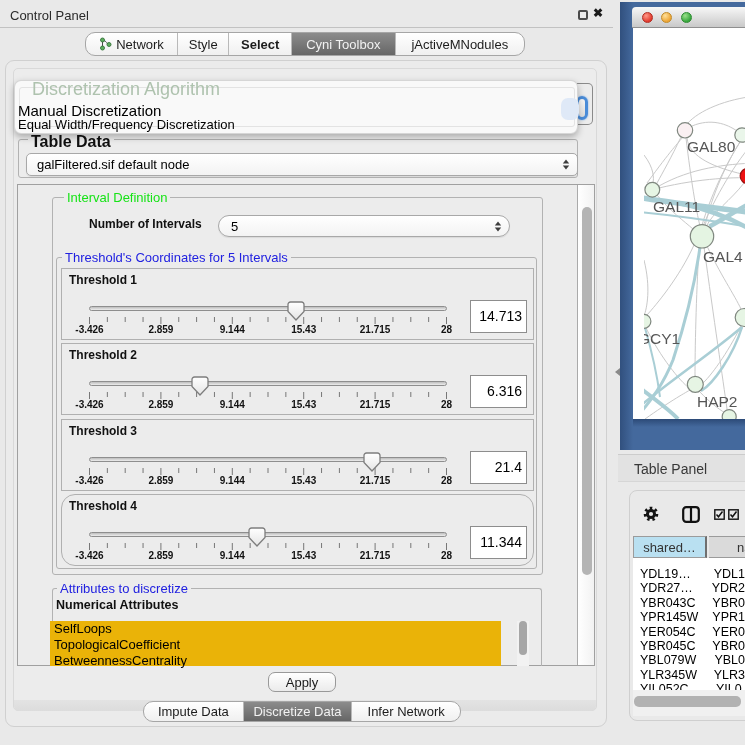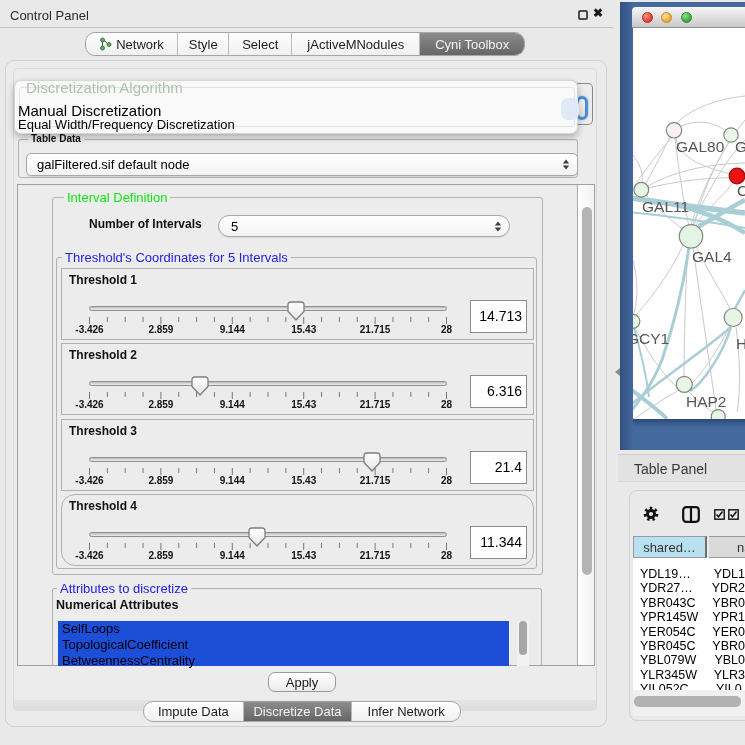--- a/index.html
+++ b/index.html
@@ -61,55 +61,55 @@
 .track { position:absolute; left:27px; top:37px; width:358px; height:5px;
   background:linear-gradient(#bdbdbd,#ededed); border:1px solid #8e8e8e; border-radius:3px; }
 .thumb { position:absolute; top:32px; width:18px; height:20px; }
 .tfield { position:absolute; left:408px; top:31px; width:57px; height:33px; background:#ffffff;
   border:1px solid #8d8d8d; font-size:14px; color:#000; text-align:right; padding:7px 4px 0 0; }
 .ticks { position:absolute; left:0; top:0; }
 .tlabels { position:absolute; top:55px; left:0; font-size:10px; font-weight:bold; color:#111; }
 .tlab { position:absolute; transform:translateX(-50%); white-space:nowrap; }
 
 
-#numlist { left:58px; top:621px; width:451px; height:45px; background:#1d4ed8; font-size:13px; color:#000; }
+#numlist { left:50px; top:621px; width:451px; height:45px; background:#eab308; font-size:13px; color:#000; }
 #numlist div { padding-left:4px; height:16.2px; }
 #listscroll { left:517px; top:621px; width:12px; height:45px; background:#f2f2f2; }
 #listthumb { left:519px; top:621px; width:8px; height:34px; background:#a6a6a6; border-radius:4px; }
 
 
 #apply { left:268px; top:672px; width:68px; height:20px; background:linear-gradient(#ffffff,#ebebeb);
   border:1px solid #999999; border-radius:7px; font-size:13px; font-weight:500; color:#1a1a1a;
   display:flex; align-items:center; justify-content:center; }
 
 
 #popup { left:14px; top:80px; width:564px; height:54px; background:#f9f9f9;
   border:1px solid rgba(170,170,170,0.45); border-radius:7px;
   box-shadow:0 3px 7px rgba(0,0,0,0.28); }
 #popup .mi1 { position:absolute; left:3px; top:21px; font-size:15px; font-weight:normal; color:#000; }
 #popup .mi2 { position:absolute; left:3px; top:36px; font-size:13px; color:#000; }
-#popup .washtitle { position:absolute; left:11px; top:-2px; font-size:15px; color:#aec2ae; }
+#popup .washtitle { position:absolute; left:17px; top:-2px; font-size:18px; color:#aec2ae; }
 #popup .washph { position:absolute; left:178px; top:5px; font-size:13.5px; color:#b7b7b7; font-weight:bold; letter-spacing:0.4px; }
 #popup .washline { position:absolute; left:4px; top:6px; width:556px; height:40px;
   border:1px solid #e3e3e3; border-radius:3px; }
 #popup .washcap { position:absolute; left:546px; top:17px; width:18px; height:22px;
   background:#dfe9f7; border-radius:7px; }
 #combotail { left:577px; top:83px; width:16px; height:42px; border:1px solid #8a8a8a;
   border-left:none; border-radius:0 5px 5px 0; background:#ececec; }
 #bluecap { left:576px; top:96px; width:12px; height:24px; border:3px solid #4a8cd8;
   border-radius:8px; background:linear-gradient(#f7f7f7,#dcdcdc); box-shadow:0 0 2px #7aabe8; }
 
 
 #netwin { left:620px; top:2px; width:125px; height:448px; background:#44699d; }
 #netwinleft { left:620px; top:2px; width:13px; height:448px; background:linear-gradient(to right,#31507e,#44699d); }
 #nettitle { left:632px; top:7px; width:113px; height:21px;
   background:linear-gradient(#f7f7f7,#c9c9c9); border-bottom:1px solid #8f8f8f; border-radius:4px 0 0 0; }
 .tl { position:absolute; top:12px; width:11px; height:11px; border-radius:50%; }
 #netshadow { left:633px; top:419px; width:112px; height:8px; background:linear-gradient(#2c4a77,#44699d); }
-#canvas { left:633px; top:28px; width:112px; height:391px; background:#ffffff; overflow:hidden; }
+#canvas { left:633px; top:28px; width:112px; height:391px; background:#ffffff; overflow:hidden;padding-left:11px; }
 
 #tpbar { left:618px; top:454px; width:127px; height:28px; background:#e2e2e2;
   border-top:1px solid #cccccc; border-bottom:1px solid #d6d6d6; }
 #tpbar span { position:absolute; left:16px; top:6px; font-size:14px; color:#383838; }
 #tablebox { left:629px; top:490px; width:124px; height:231px; background:#e9e9e9;
   border:1px solid #cfcfcf; border-radius:8px 0 0 8px; }
 #thead1 { left:633px; top:536px; width:74px; height:22px; background:#b9e0f1;
   border:1px solid #9b9b9b; border-right:2px solid #6f6f6f; font-size:13px; color:#333;
   display:flex; align-items:center; justify-content:center; }
 #thead2 { left:709px; top:536px; width:36px; height:22px; background:#dadada;
@@ -136,34 +136,34 @@
     <div class="it" style="width:92.5px;">
       <svg width="13" height="14" viewBox="0 0 13 14" style="margin-right:4px;">
         <line x1="3.5" y1="3" x2="3.5" y2="11" stroke="#4a4a4a" stroke-width="1"></line>
         <path d="M3.5 3.5 C8 3.5 8 7.5 9.5 7.5" stroke="#4a4a4a" stroke-width="1" fill="none"></path>
         <circle cx="3.5" cy="3" r="2" fill="#5fae5f" stroke="#35753a" stroke-width="0.9"></circle>
         <circle cx="3.5" cy="11" r="2" fill="#5fae5f" stroke="#35753a" stroke-width="0.9"></circle>
         <circle cx="10" cy="7.5" r="2" fill="#5fae5f" stroke="#35753a" stroke-width="0.9"></circle>
       </svg>
       Network</div>
     <div class="it" style="width:51.5px;">Style</div>
-    <div class="it" style="width:63px;">Select</div>
+    <div class="it" style="width:63px;font-weight:bold;">Select</div>
+    <div class="it sel" style="width:104px;">Cyni Toolbox</div>
     <div class="it" style="width:129px;">jActiveMNodules</div>
-    <div class="it sel" style="width:104px;">Cyni Toolbox</div>
   </div>
 
   <div class="abs" id="outer"></div>
   <div class="abs" id="inner"></div>
   <div class="abs" id="innerbottom"></div>
 
   <div class="abs" id="combotail"></div>
   <div class="abs" id="bluecap"></div>
 
   <div class="grp" style="left:18px; top:139px; width:560px; height:39px;"></div>
-  <div class="grptitle" style="left:28px; top:133px; font-weight:bold; color:#111; font-size:10px;text-align:center;">Table Data</div>
+  <div class="grptitle" style="left:28px; top:133px; font-weight:bold; color:#111; font-size:16px;text-align:center;">Table Data</div>
   <div class="combo" style="left:26px; top:153px; width:552px; height:23px;">
     <span style="margin-left:10px;">galFiltered.sif default node</span>
     <div class="arr">
         <div class="tri-up" style="transform:scale(0.8);"></div>
         <div class="tri-dn" style="transform:scale(0.8);"></div>
       </div>
   </div>
 
   <div class="abs" id="scrollpane">
     <div id="vscroll">

